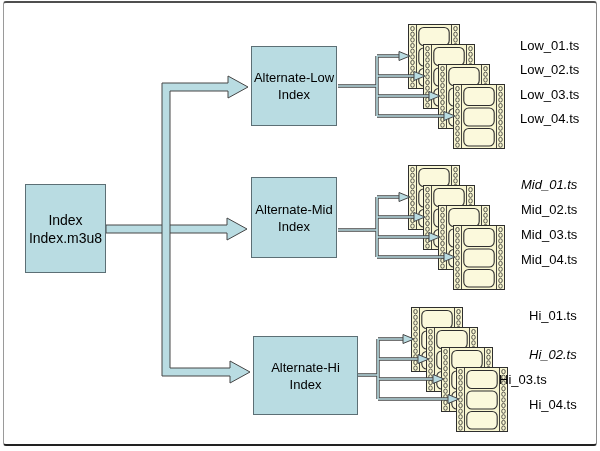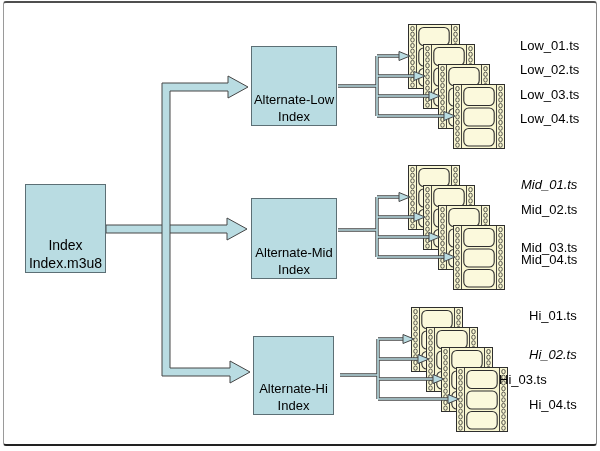--- a/index.html
+++ b/index.html
@@ -16,21 +16,21 @@
   svg.layer{position:absolute;left:0;top:0;}
   .arrow{fill:var(--arrow-fill,#b9dce2);stroke:var(--arrow-outline,#464646);stroke-width:1;}
   .co{stroke:var(--arrow-outline,#464646);stroke-width:3.4;fill:none;}
   .ci{stroke:var(--arrow-fill,#b9dce2);stroke-width:1.6;fill:none;}
   .ah{fill:var(--arrow-fill,#b9dce2);stroke:var(--arrow-outline,#464646);stroke-width:1;}
   .film-base{fill:var(--film-fill,#f8f6d1);stroke:var(--film-outline,#2e2e2e);stroke-width:1;}
   .film-line{stroke:var(--film-outline,#2e2e2e);stroke-width:0.9;}
   .film-hole{fill:var(--film-fill,#f8f6d1);stroke:var(--film-outline,#2e2e2e);stroke-width:0.8;}
   .film-frame{fill:var(--film-frame-fill,#fbf9dc);stroke:var(--film-outline,#2e2e2e);stroke-width:1.1;}
   .node{
-    position:absolute;display:flex;flex-direction:column;align-items:center;justify-content:flex-end;
+    position:absolute;display:flex;flex-direction:column;align-items:center;justify-content:center;
     background:var(--node-fill,#b9dce2);border:1px solid var(--node-border,#5c6f75);
     color:var(--text,#000);text-align:center;line-height:17px;font-size:13px;box-sizing:border-box;
   }
   .node.root{font-size:14px;line-height:18px;}
   .file-label{
     position:absolute;height:16px;line-height:16px;font-size:13px;color:var(--text,#000);
     white-space:nowrap;
   }
 </style>
 </head>
@@ -122,38 +122,38 @@
   <div class="node root" style="left:25px;top:184px;width:81px;height:89px;">
     <span>Index</span>
     <span>Index.m3u8</span>
   </div>
 
   <div class="node" style="left:251px;top:46px;width:86px;height:80px;">
     <span>Alternate-Low</span>
     <span>Index</span>
   </div>
 
-  <div class="node" style="left:251px;top:198px;width:86px;height:81px;">
+  <div class="node" style="left:251px;top:177px;width:86px;height:81px;">
     <span>Alternate-Mid</span>
     <span>Index</span>
   </div>
 
-  <div class="node" style="left:253px;top:336px;width:81px;height:79px;">
+  <div class="node" style="left:253px;top:336px;width:105px;height:79px;">
     <span>Alternate-Hi</span>
     <span>Index</span>
   </div>
 
   <div class="file-label" style="left:520px;top:38px;">Low_01.ts</div>
   <div class="file-label" style="left:520px;top:62px;text-align:right;">Low_02.ts</div>
   <div class="file-label" style="left:520px;top:87px;">Low_03.ts</div>
   <div class="file-label" style="left:520px;top:111px;">Low_04.ts</div>
 
   <div class="file-label" style="left:521px;top:177px;font-style:italic;">Mid_01.ts</div>
   <div class="file-label" style="left:521px;top:202px;text-align:center;">Mid_02.ts</div>
-  <div class="file-label" style="left:521px;top:240px;">Mid_03.ts</div>
+  <div class="file-label" style="left:521px;top:227px;">Mid_03.ts</div>
   <div class="file-label" style="left:521px;top:252px;">Mid_04.ts</div>
 
   <div class="file-label" style="left:529px;top:308px;">Hi_01.ts</div>
   <div class="file-label" style="left:529px;top:347px;font-style:italic;">Hi_02.ts</div>
   <div class="file-label" style="left:499px;top:372px;">Hi_03.ts</div>
   <div class="file-label" style="left:529px;top:397px;">Hi_04.ts</div>
 
   <div id="frame"></div>
 </div>
 

